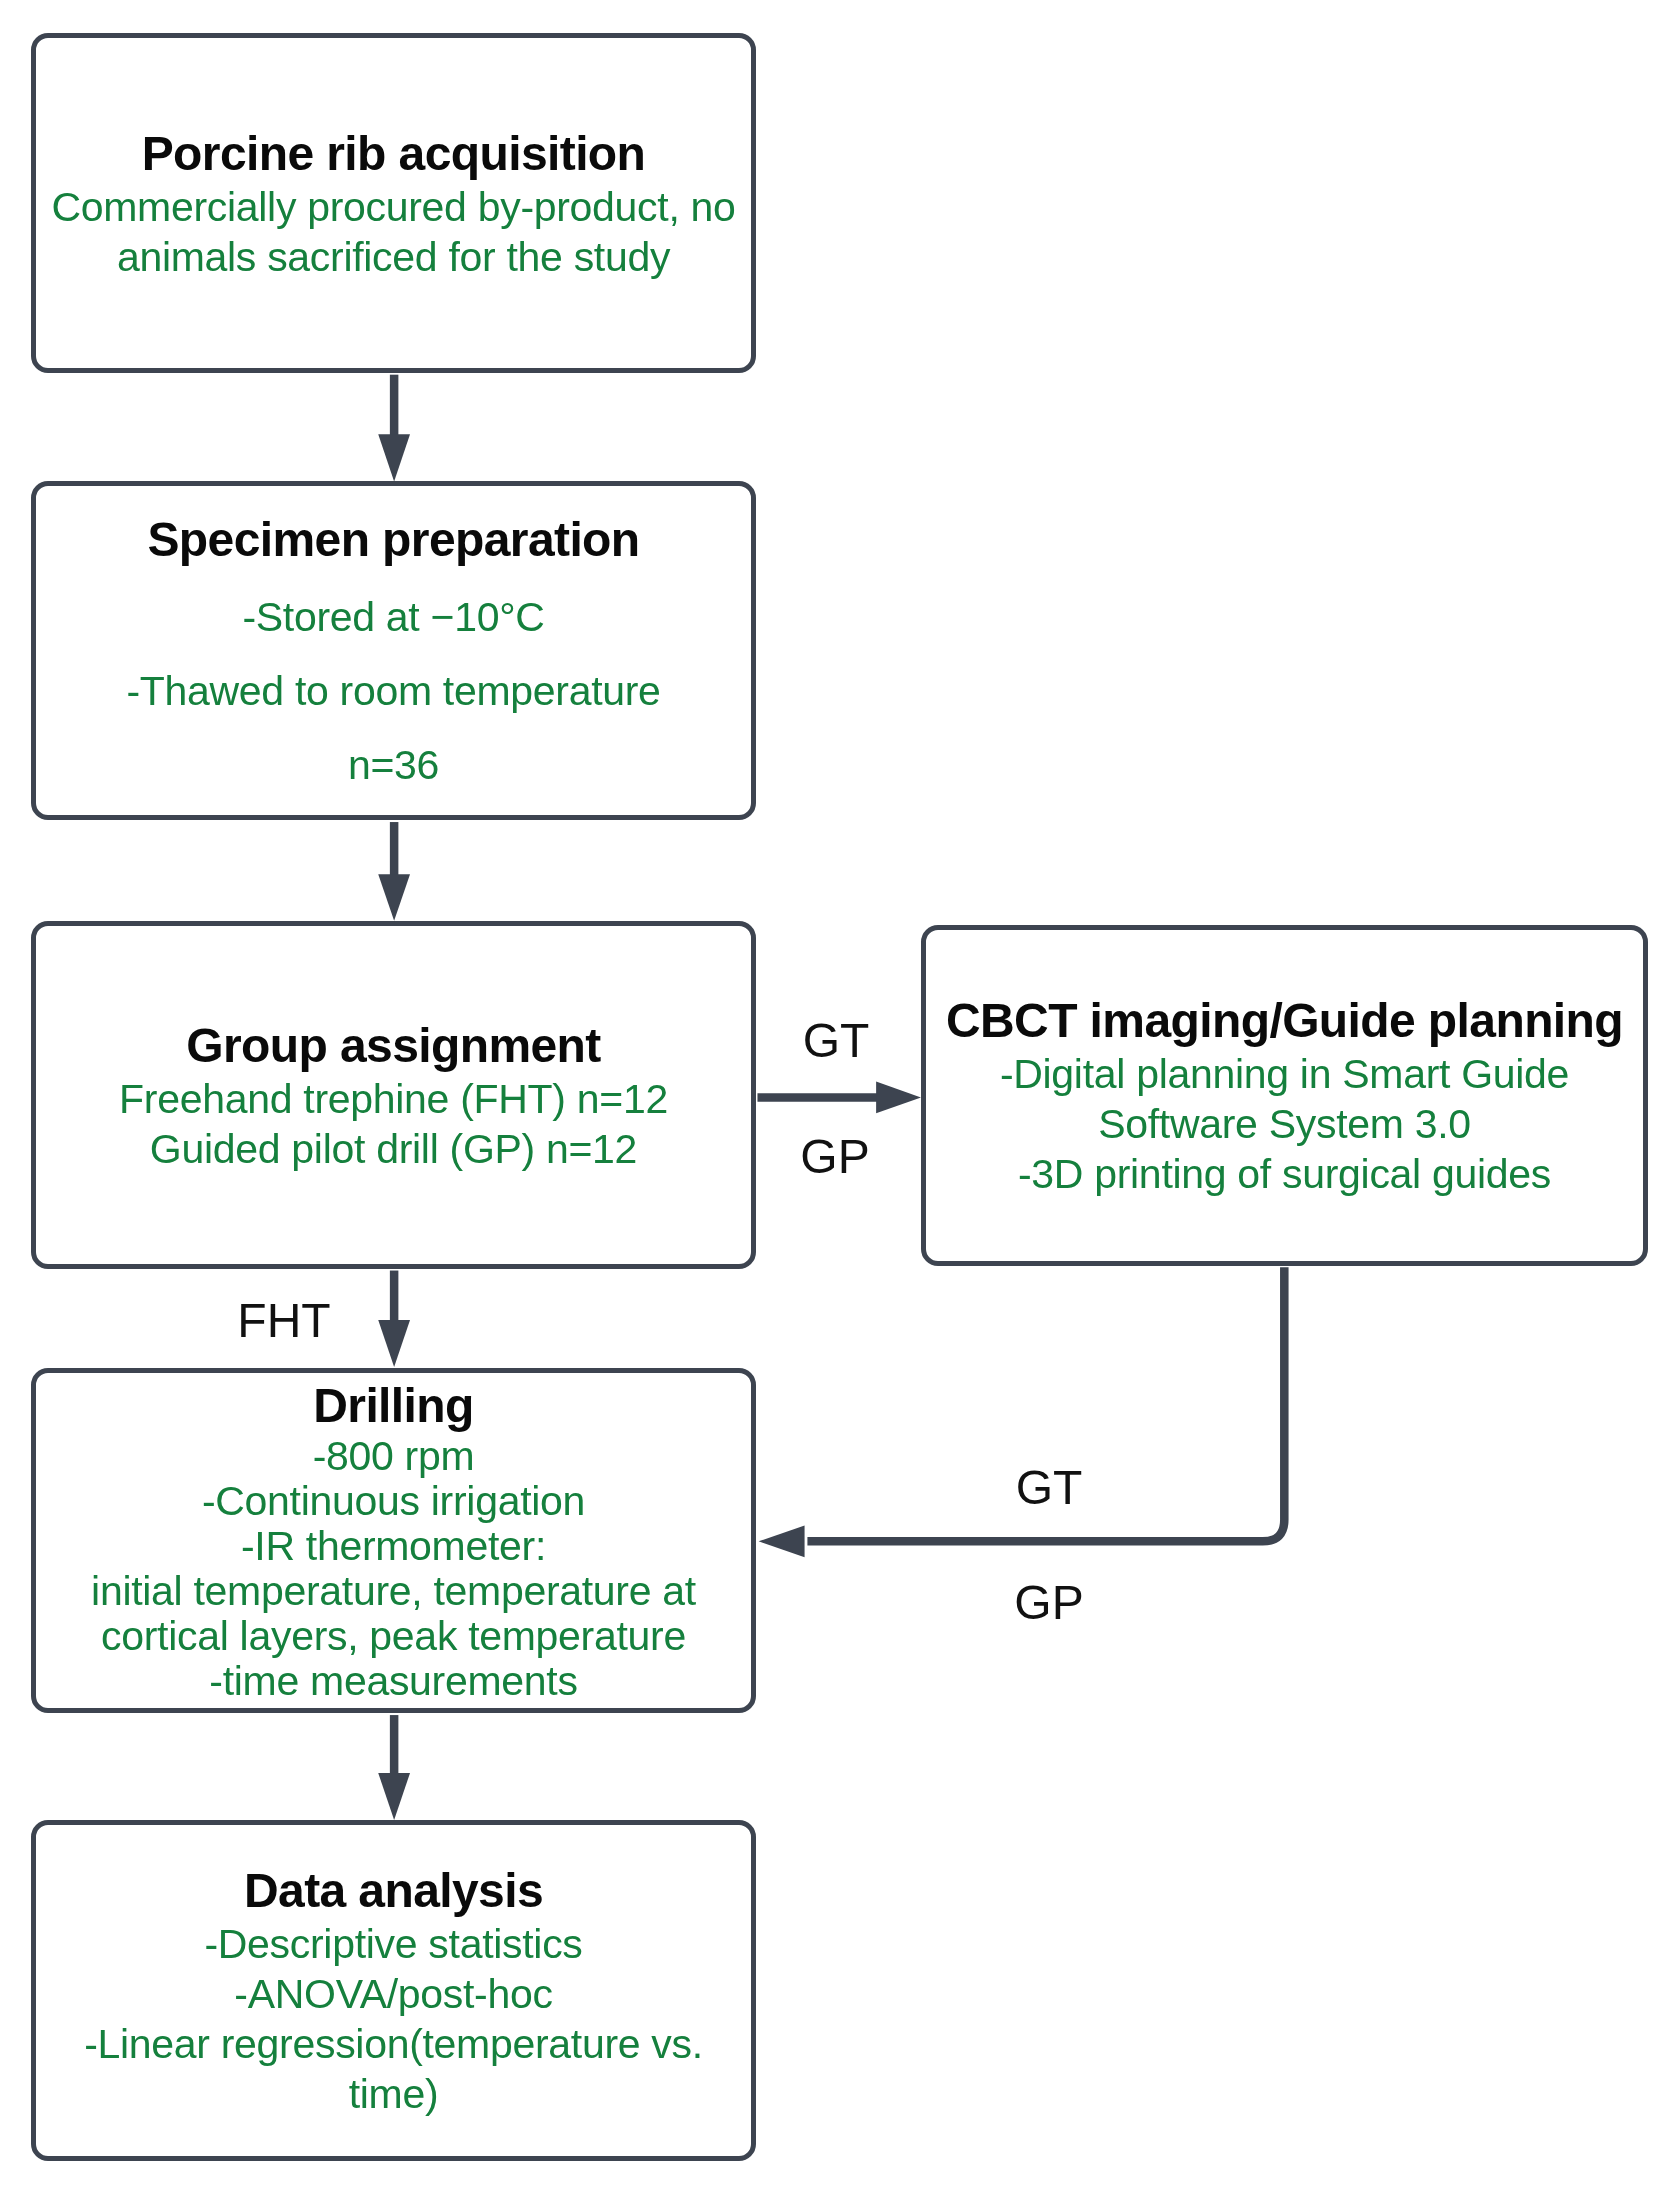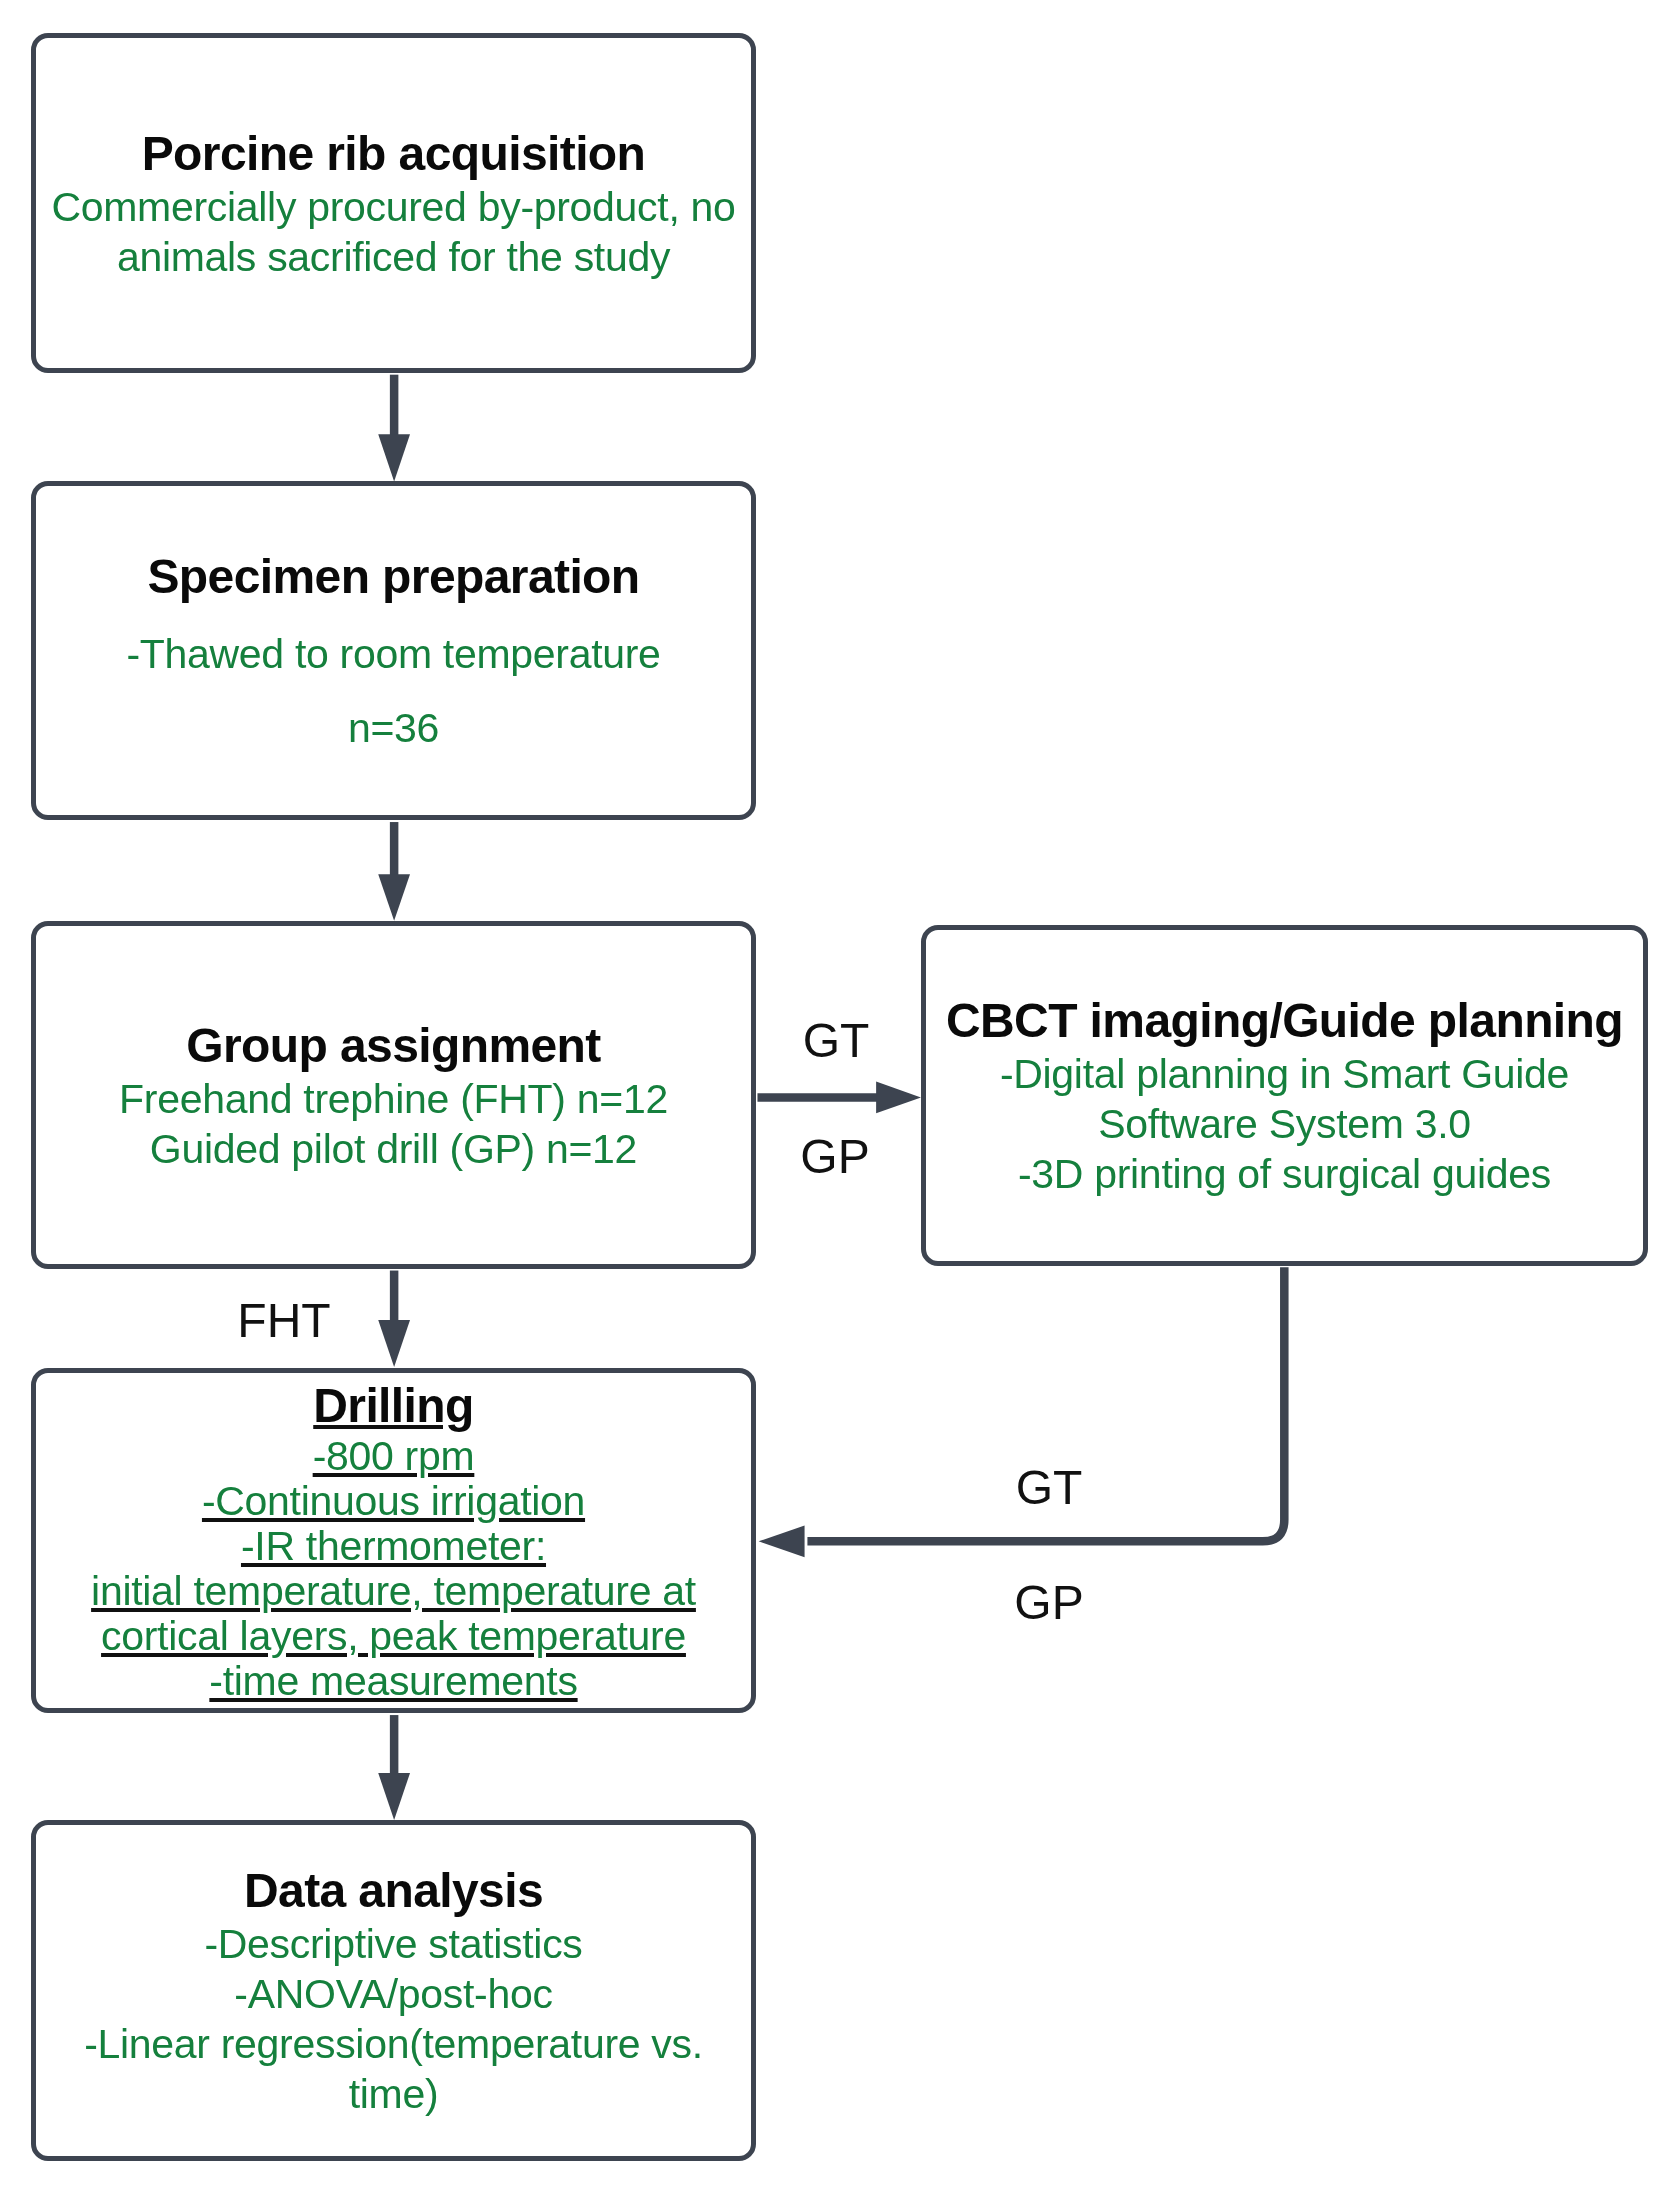--- a/index.html
+++ b/index.html
@@ -12,21 +12,21 @@
         display:flex;flex-direction:column;align-items:center;justify-content:center;
         text-align:center;z-index:2;}
   .node-title{font-weight:700;font-size:48px;line-height:57px;color:#0a0a0a;letter-spacing:-0.6px;}
   .node-line{font-size:41px;line-height:50px;color:#15803d;letter-spacing:-0.3px;}
   .n-drilling .node-line{line-height:45px;}
 
   .n-porcine {left:31px;  top:33px;   width:725px; height:340px;}
   .n-specimen{left:31px;  top:481px;  width:725px; height:339px;gap:24px;}
   .n-group   {left:31px;  top:921px; width:725px; height:348px;}
   .n-cbct    {left:921px;top:925px; width:727px; height:341px;}
-  .n-drilling{left:31px;  top:1368px; width:725px; height:345px;text-decoration:underline;}
+  .n-drilling{left:31px;  top:1368px; width:725px; height:345px;}
   .n-analysis{left:31px;  top:1820px; width:725px; height:341px;}
 
   .edge-label{position:absolute;font-size:48px;line-height:48px;color:#111111;
               transform:translate(-50%,-50%);z-index:3;white-space:nowrap;}
   .lbl-gt-top{left:836px;top:1041px;}
   .lbl-gp-top{left:835px;top:1157px;}
   .lbl-fht   {left:284px; top:1321px;}
   .lbl-gt-bot{left:1049px;top:1488px;}
   .lbl-gp-bot{left:1049px;top:1603px;}
 
@@ -66,20 +66,21 @@
   </svg>
 
   <div class="node n-porcine">
     <div class="node-title">Porcine rib acquisition</div>
     <div class="node-line">Commercially procured by-product, no</div>
     <div class="node-line">animals sacrificed for the study</div>
   </div>
 
   <div class="node n-specimen">
     <div class="node-title">Specimen preparation</div>
+    <div class="node-line">-Stored at −10°C</div>
     <div class="node-line">-Thawed to room temperature</div>
     <div class="node-line">n=36</div>
   </div>
 
   <div class="node n-group">
     <div class="node-title">Group assignment</div>
     <div class="node-line">Freehand trephine (FHT) n=12</div>
     <div class="node-line">Guided pilot drill (GP) n=12</div>
   </div>
 

